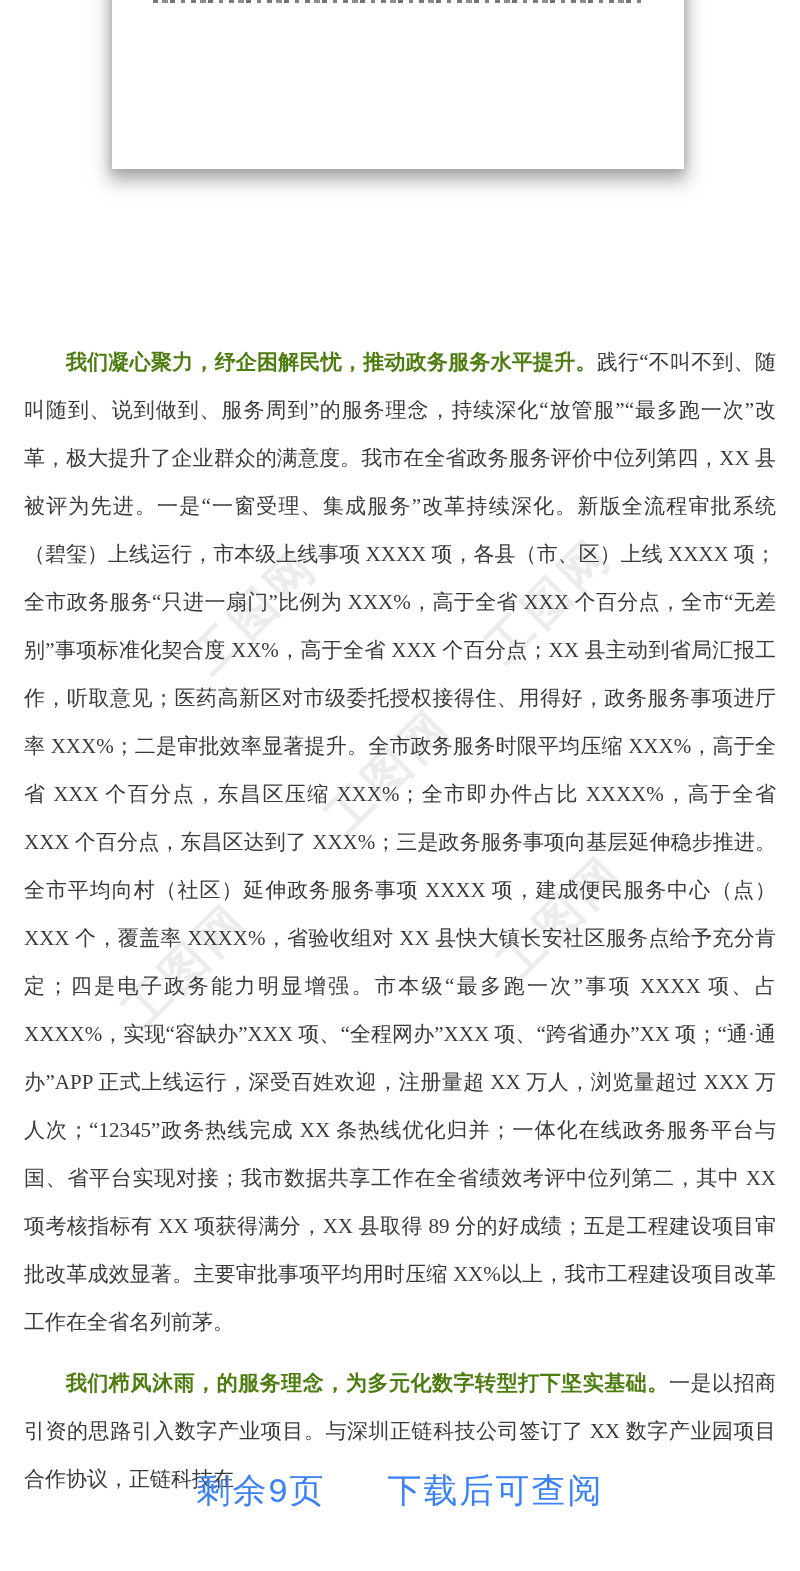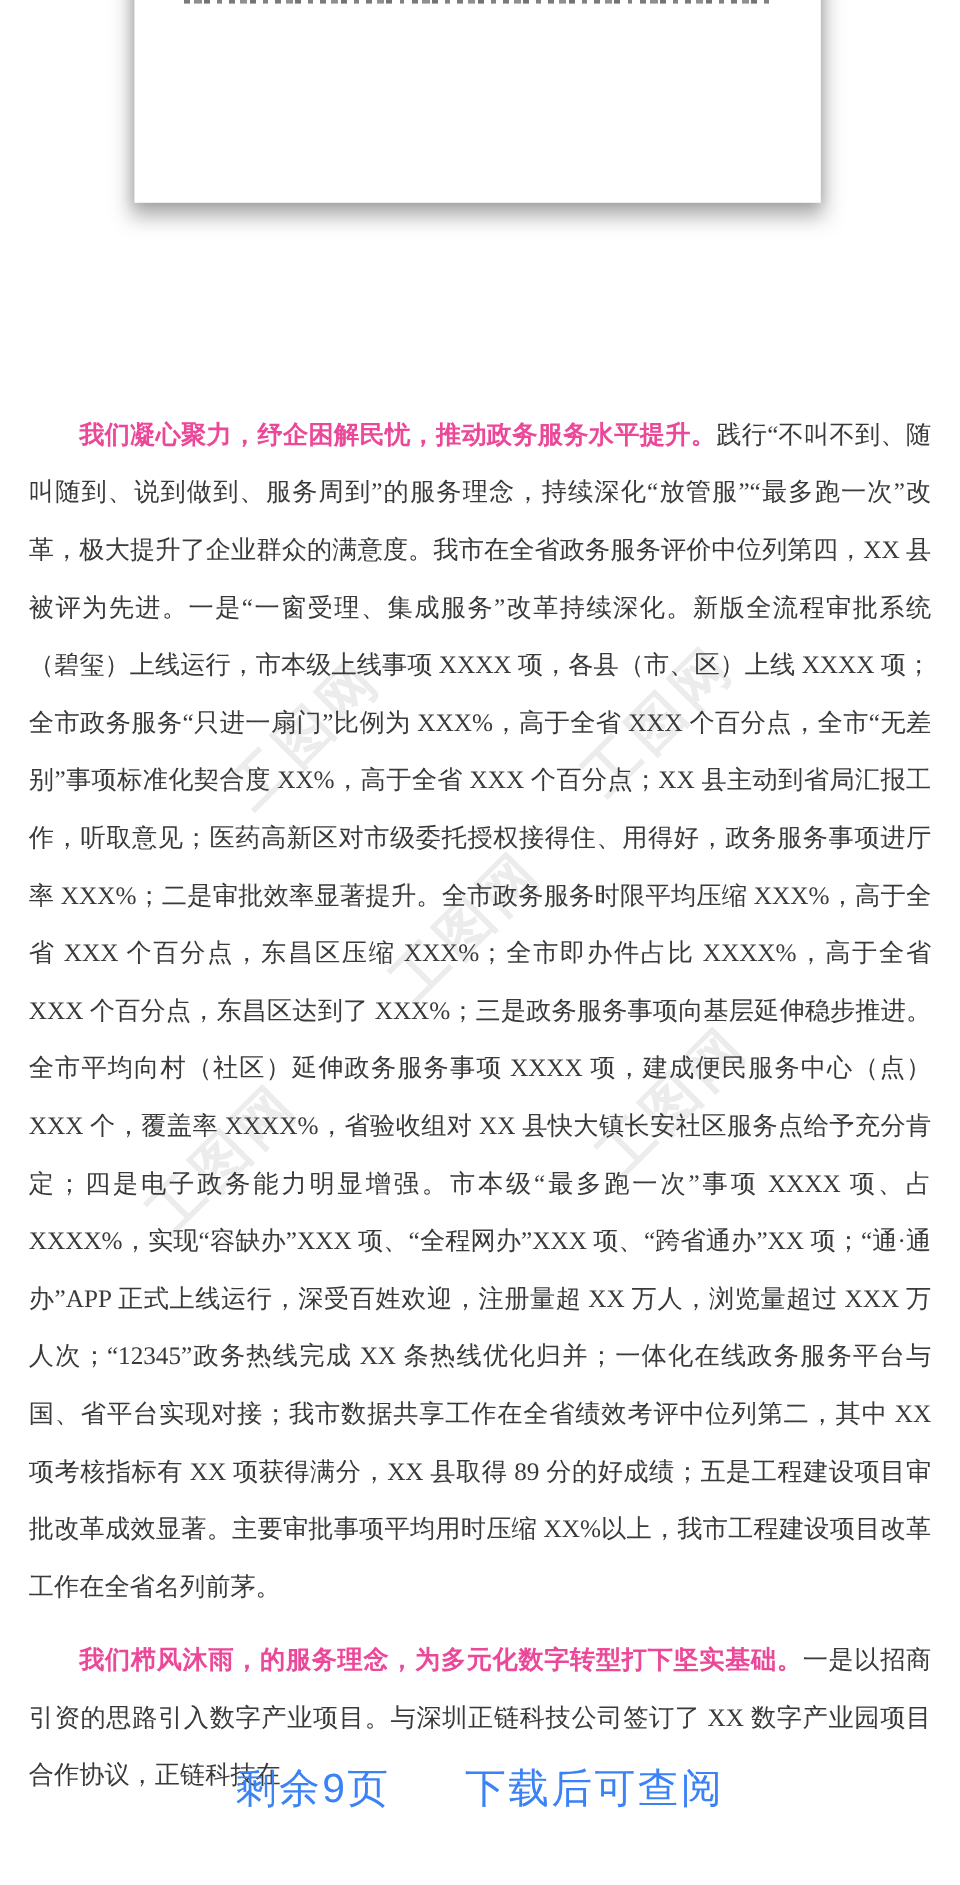--- a/index.html
+++ b/index.html
@@ -39,21 +39,21 @@
   .wm4 { left:186px; top:966px; }
   .wm5 { left:561px; top:918px; }
 
   
   .doc {
     position:absolute; left:24px; top:338px; width:752px; z-index:1;
     color:#3a3a3a; font-size:21px; line-height:48px; text-align:justify;
   }
   .doc p { margin:0 0 13px 0; }
   .doc p.indent { text-indent:2em; }
-  .doc b { font-weight:bold; color:#ec4899; }
+  .doc b { font-weight:bold; color:#4d7c0f; }
 
   
   .footer {
     position:absolute; left:0; top:1468px; width:100%; text-align:center; z-index:1;
     font-family:"Liberation Sans","DejaVu Sans",sans-serif;
     font-size:34px; color:#3b82f6; letter-spacing:2px;
   }
   .footer .gap { display:inline-block; width:62px; }
 </style>
 </head>

